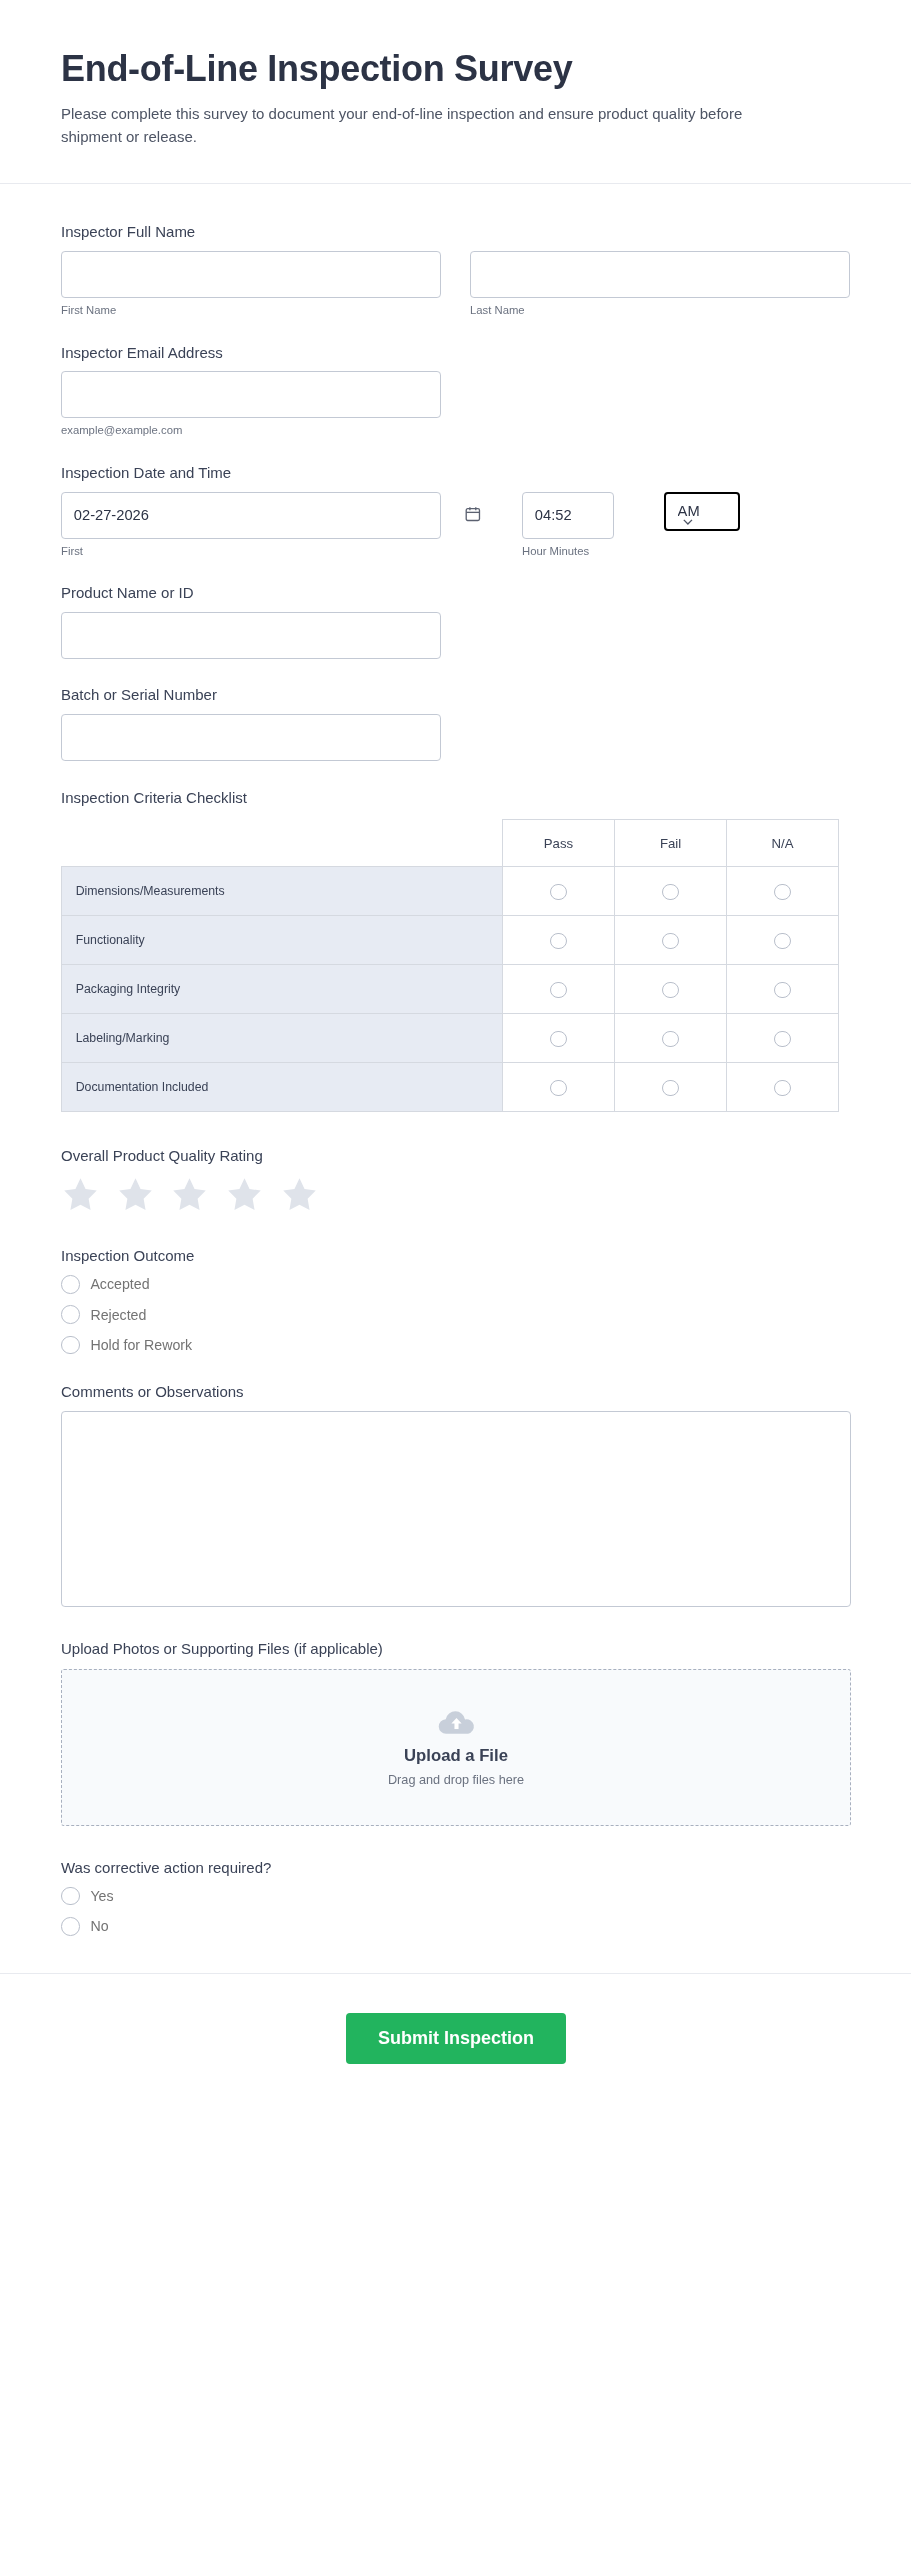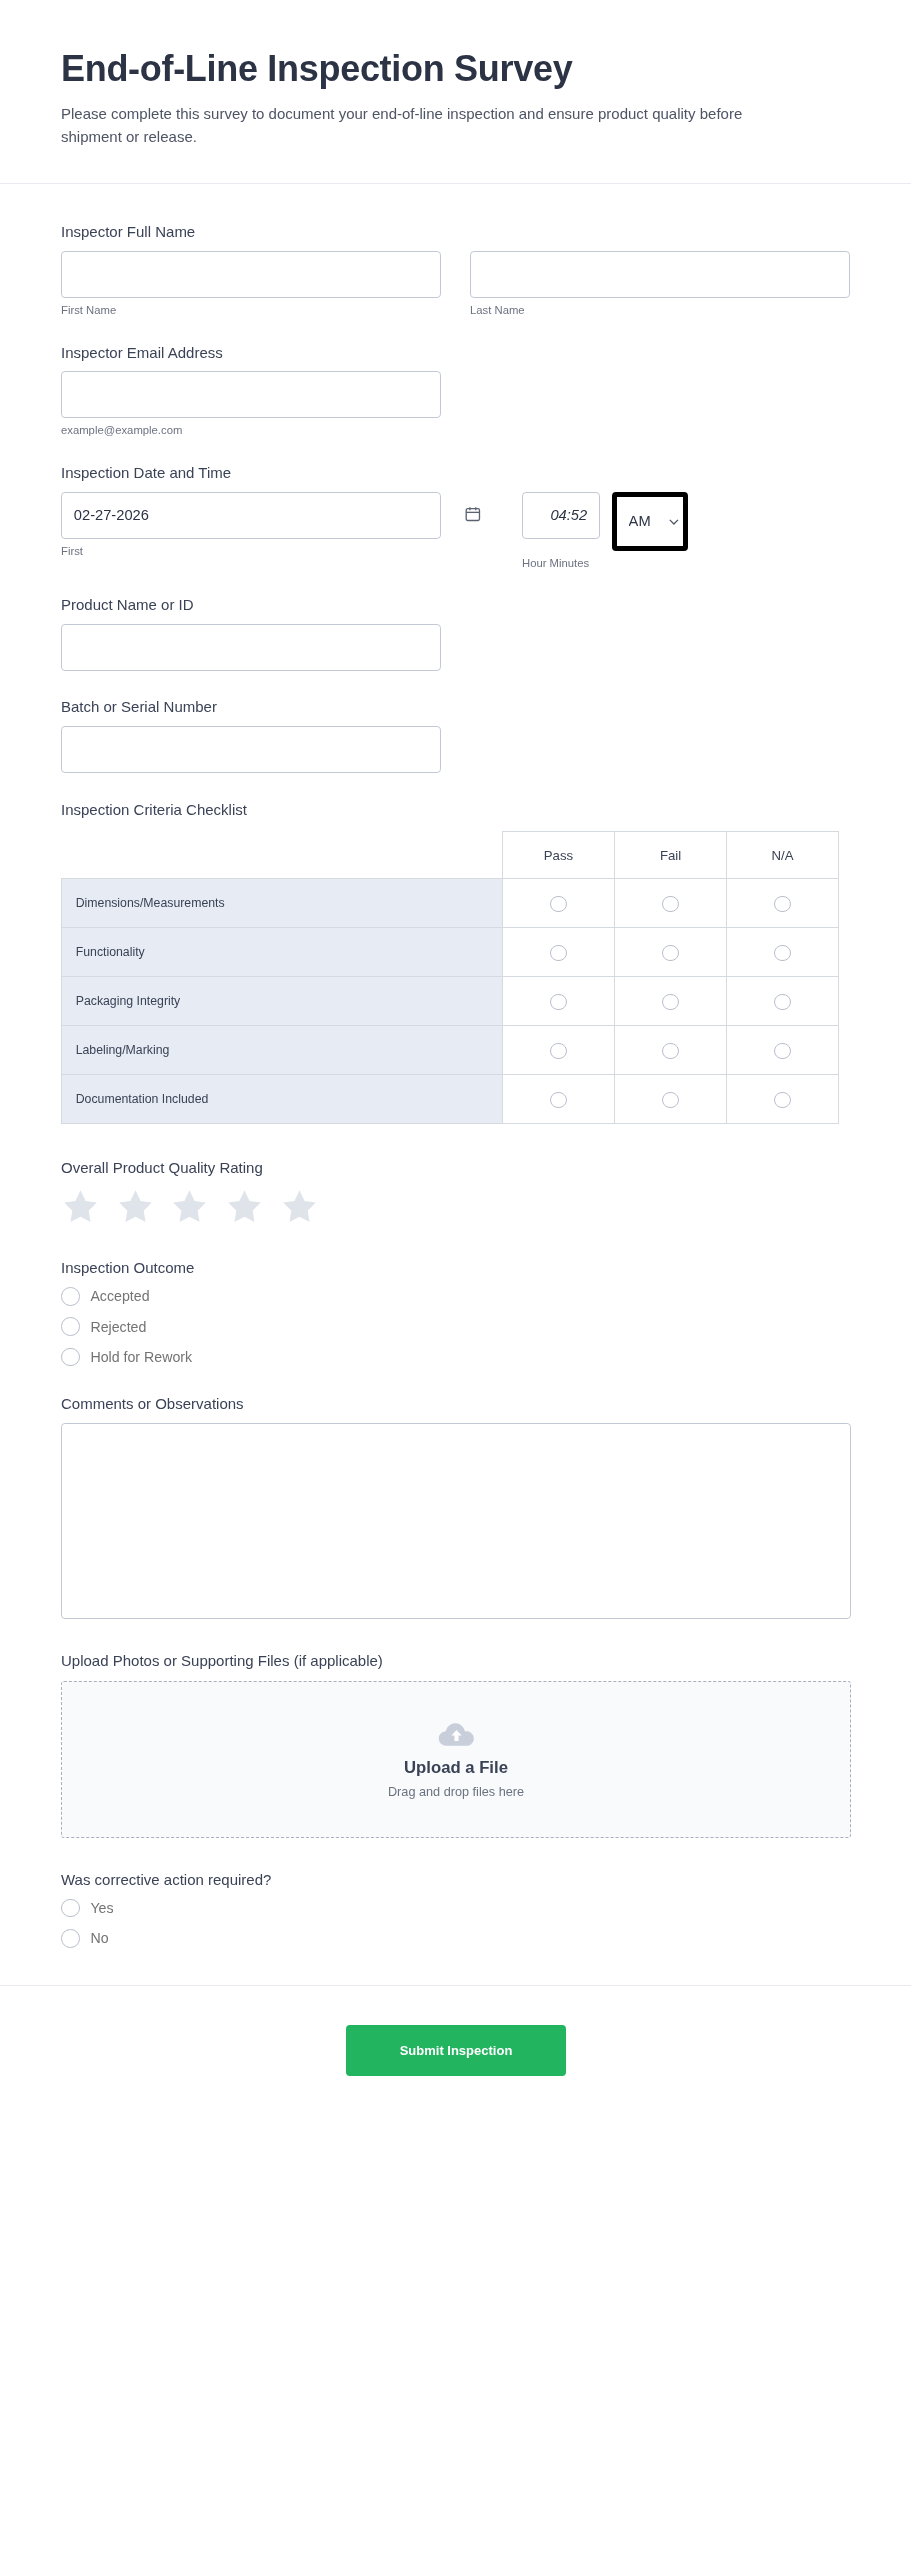--- a/index.html
+++ b/index.html
@@ -78,35 +78,36 @@
   .date-wrap { position: relative; width: 432px; }
   .date-input { width: 380px; padding-right: 35px; }
   .cal-icon {
     position: absolute;
     right: 11.8px;
     top: 13.7px;
     width: 17.7px;
     height: 17.7px;
     color: #5b6170;
   }
-  .time-input { width: 78px; text-align: right; font-style: italic; }
+  .time-input { width: 92px; text-align: left; }
   .ampm-select {
     width: 76px;
-    height: 59px;
-    border: 5px solid #000000;
+    height: 39px;
+    border: 2px solid #000000;
     border-radius: 3.9px;
     background: #fff;
     padding: 0 7.8px 0 11.8px;
     font-size: 14.7px;
     color: #2c3345;
     font-family: "Liberation Sans", sans-serif;
     appearance: none;
     -webkit-appearance: none;
     outline: none;
     background-image: none;
+    margin-left: 38px;
   }
   .select-wrap { position: relative; width: 76px; }
   .select-chevron {
     position: absolute;
     right: 8.8px;
     top: 19.6px;
     width: 9.8px;
     height: 5.9px;
     pointer-events: none;
   }
@@ -217,21 +218,21 @@
     padding: 39px 0 47px 0;
     text-align: center;
   }
   .submit-btn {
     background: #22b45e;
     color: #fff;
     border: none;
     border-radius: 3.9px;
     height: 51px;
     padding: 0 27.5px;
-    font-size: 13px;
+    font-size: 18px;
     font-weight: bold;
     font-family: "Liberation Sans", sans-serif;
     cursor: pointer;
     min-width: 220px;
   }
 </style>
 </head>
 <body>
 
 <div class="page">

